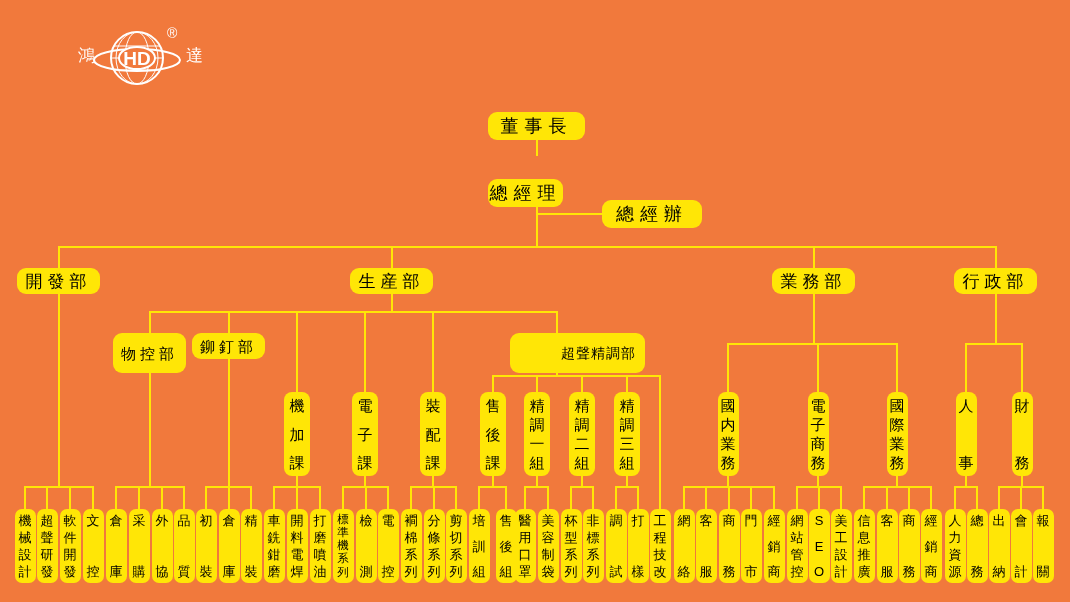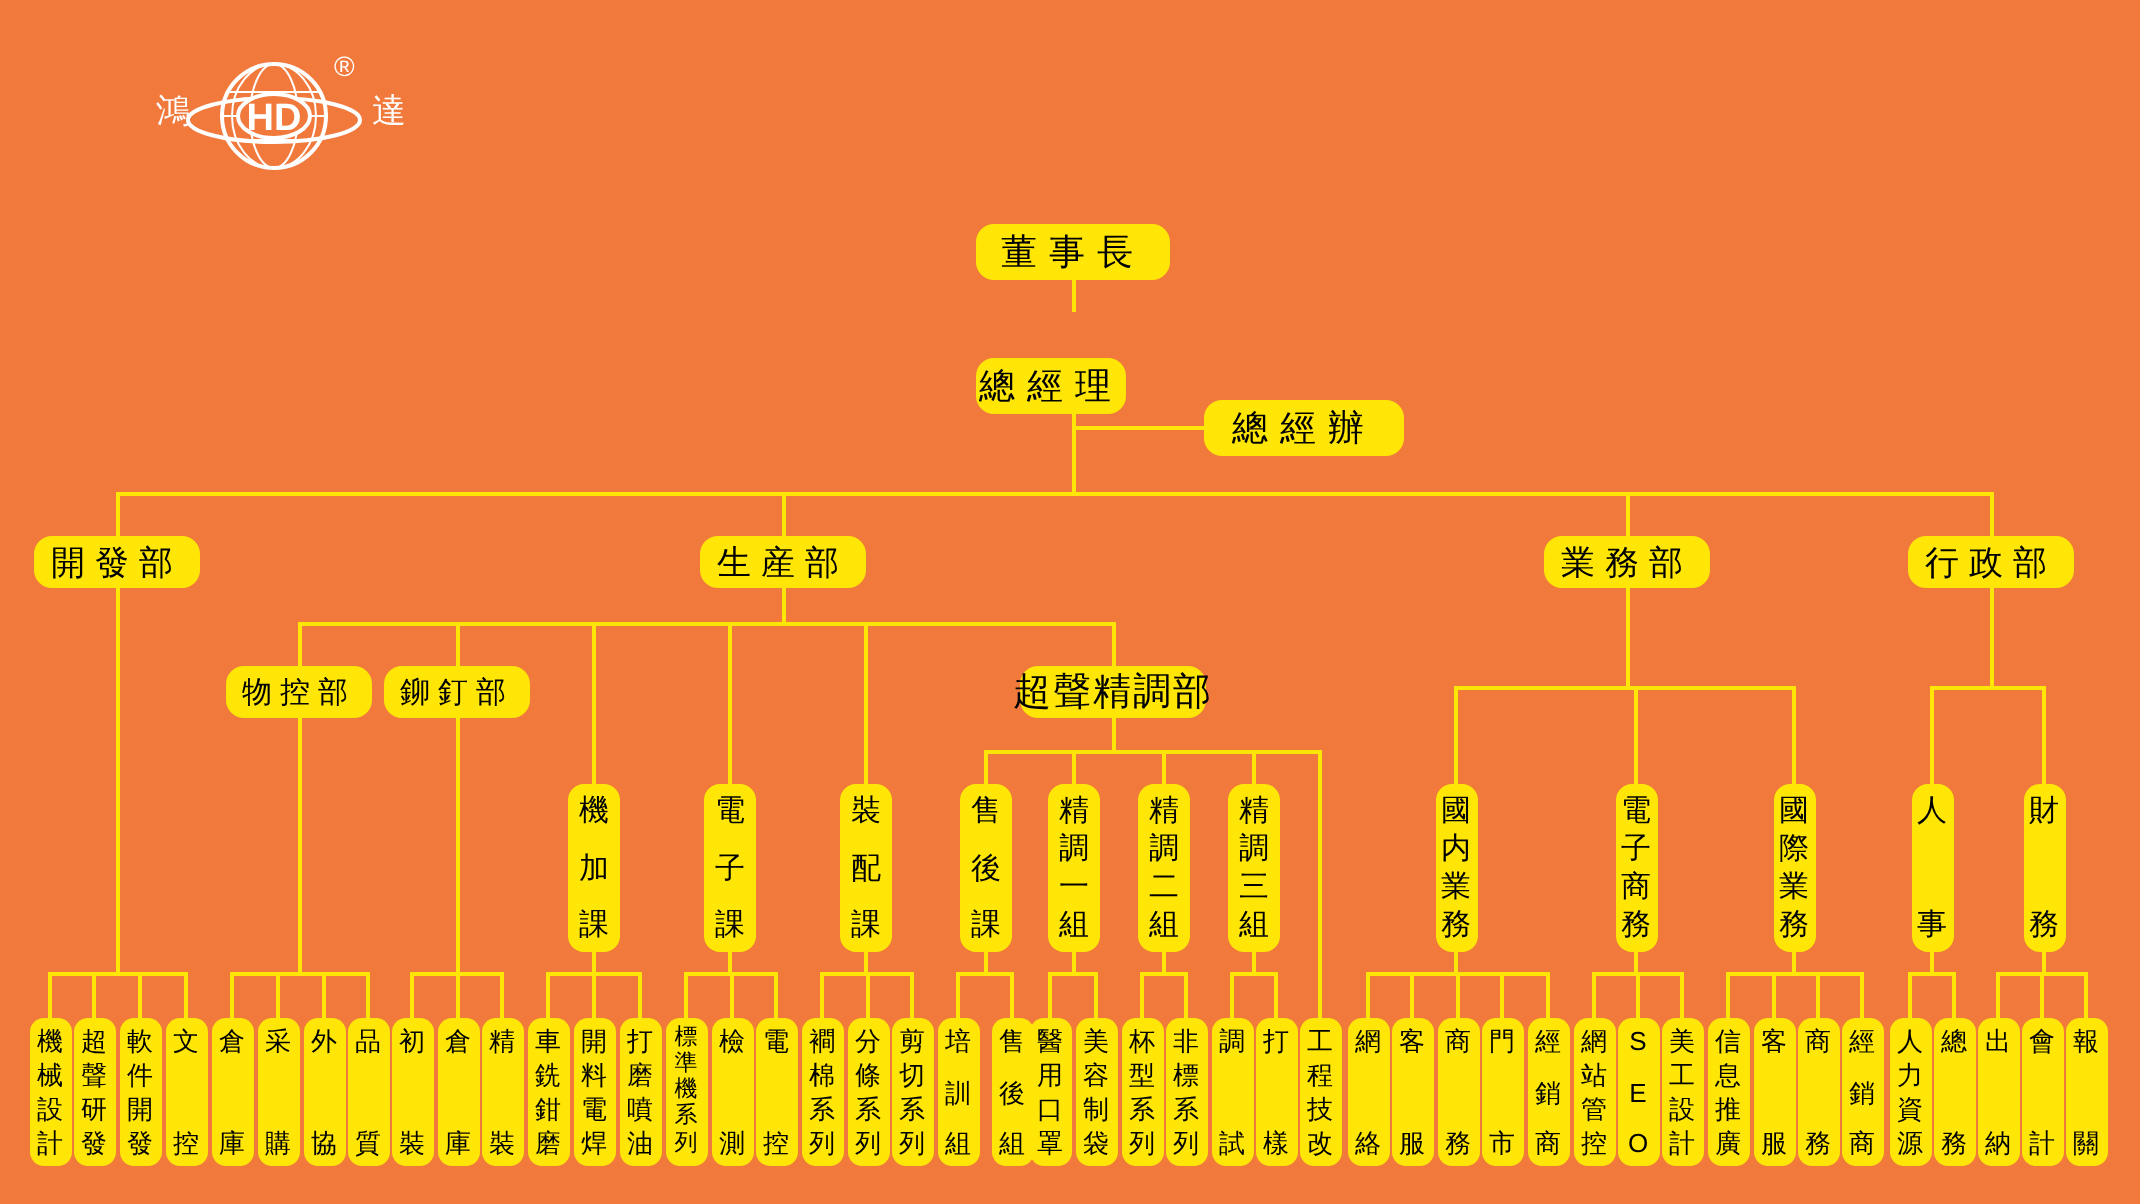--- a/index.html
+++ b/index.html
@@ -171,23 +171,23 @@
       <div class="ln" style="left: 998px; top: 486px; width: 2px; height: 24px; background: rgb(255, 230, 6);"></div>
       <div class="ln" style="left: 1020px; top: 486px; width: 2px; height: 24px; background: rgb(255, 230, 6);"></div>
       <div class="ln" style="left: 1042px; top: 486px; width: 2px; height: 24px; background: rgb(255, 230, 6);"></div>
       <div class="hbox" style="left: 488px; top: 112px; width: 97px; height: 28px; font-size: 18px; letter-spacing: 6px;">董事長</div>
       <div class="hbox" style="left: 488px; top: 155px; width: 75px; height: 28px; font-size: 18px; letter-spacing: 6px; margin-top: 24px;">總經理</div>
       <div class="hbox" style="left: 602px; top: 200px; width: 100px; height: 28px; font-size: 18px; letter-spacing: 6px;">總經辦</div>
       <div class="hbox" style="left: 17px; top: 268px; width: 83px; height: 26px; font-size: 17px; letter-spacing: 5px;">開發部</div>
       <div class="hbox" style="left: 350px; top: 268px; width: 83px; height: 26px; font-size: 17px; letter-spacing: 5px;">生産部</div>
       <div class="hbox" style="left: 772px; top: 268px; width: 83px; height: 26px; font-size: 17px; letter-spacing: 5px;">業務部</div>
       <div class="hbox" style="left: 954px; top: 268px; width: 83px; height: 26px; font-size: 17px; letter-spacing: 5px;">行政部</div>
-      <div class="hbox" style="left: 113px; top: 333px; width: 73px; height: 26px; font-size: 15px; letter-spacing: 4px;">物控部</div>
+      <div class="hbox" style="left: 113px; top: 333px; width: 73px; height: 40px; font-size: 15px; letter-spacing: 4px;">物控部</div>
       <div class="hbox" style="left: 192px; top: 333px; width: 73px; height: 26px; font-size: 15px; letter-spacing: 4px;">鉚釘部</div>
-      <div class="hbox" style="left: 510px; top: 333px; width: 93px; height: 26px; font-size: 19px; letter-spacing: 1px;">超聲精調部</div>
+      <div class="hbox" style="left: 510px; top: 333px; width: 93px; height: 40px; font-size: 14px; letter-spacing: 1px; padding-left: 42px;">超聲精調部</div>
       <div class="vbox section" style="left: 284px; top: 392px; width: 26px; height: 72px;">
         <span>機</span>
         <span>加</span>
         <span>課</span>
       </div>
       <div class="vbox section" style="left: 352px; top: 392px; width: 26px; height: 72px;">
         <span>電</span>
         <span>子</span>
         <span>課</span>
       </div>

